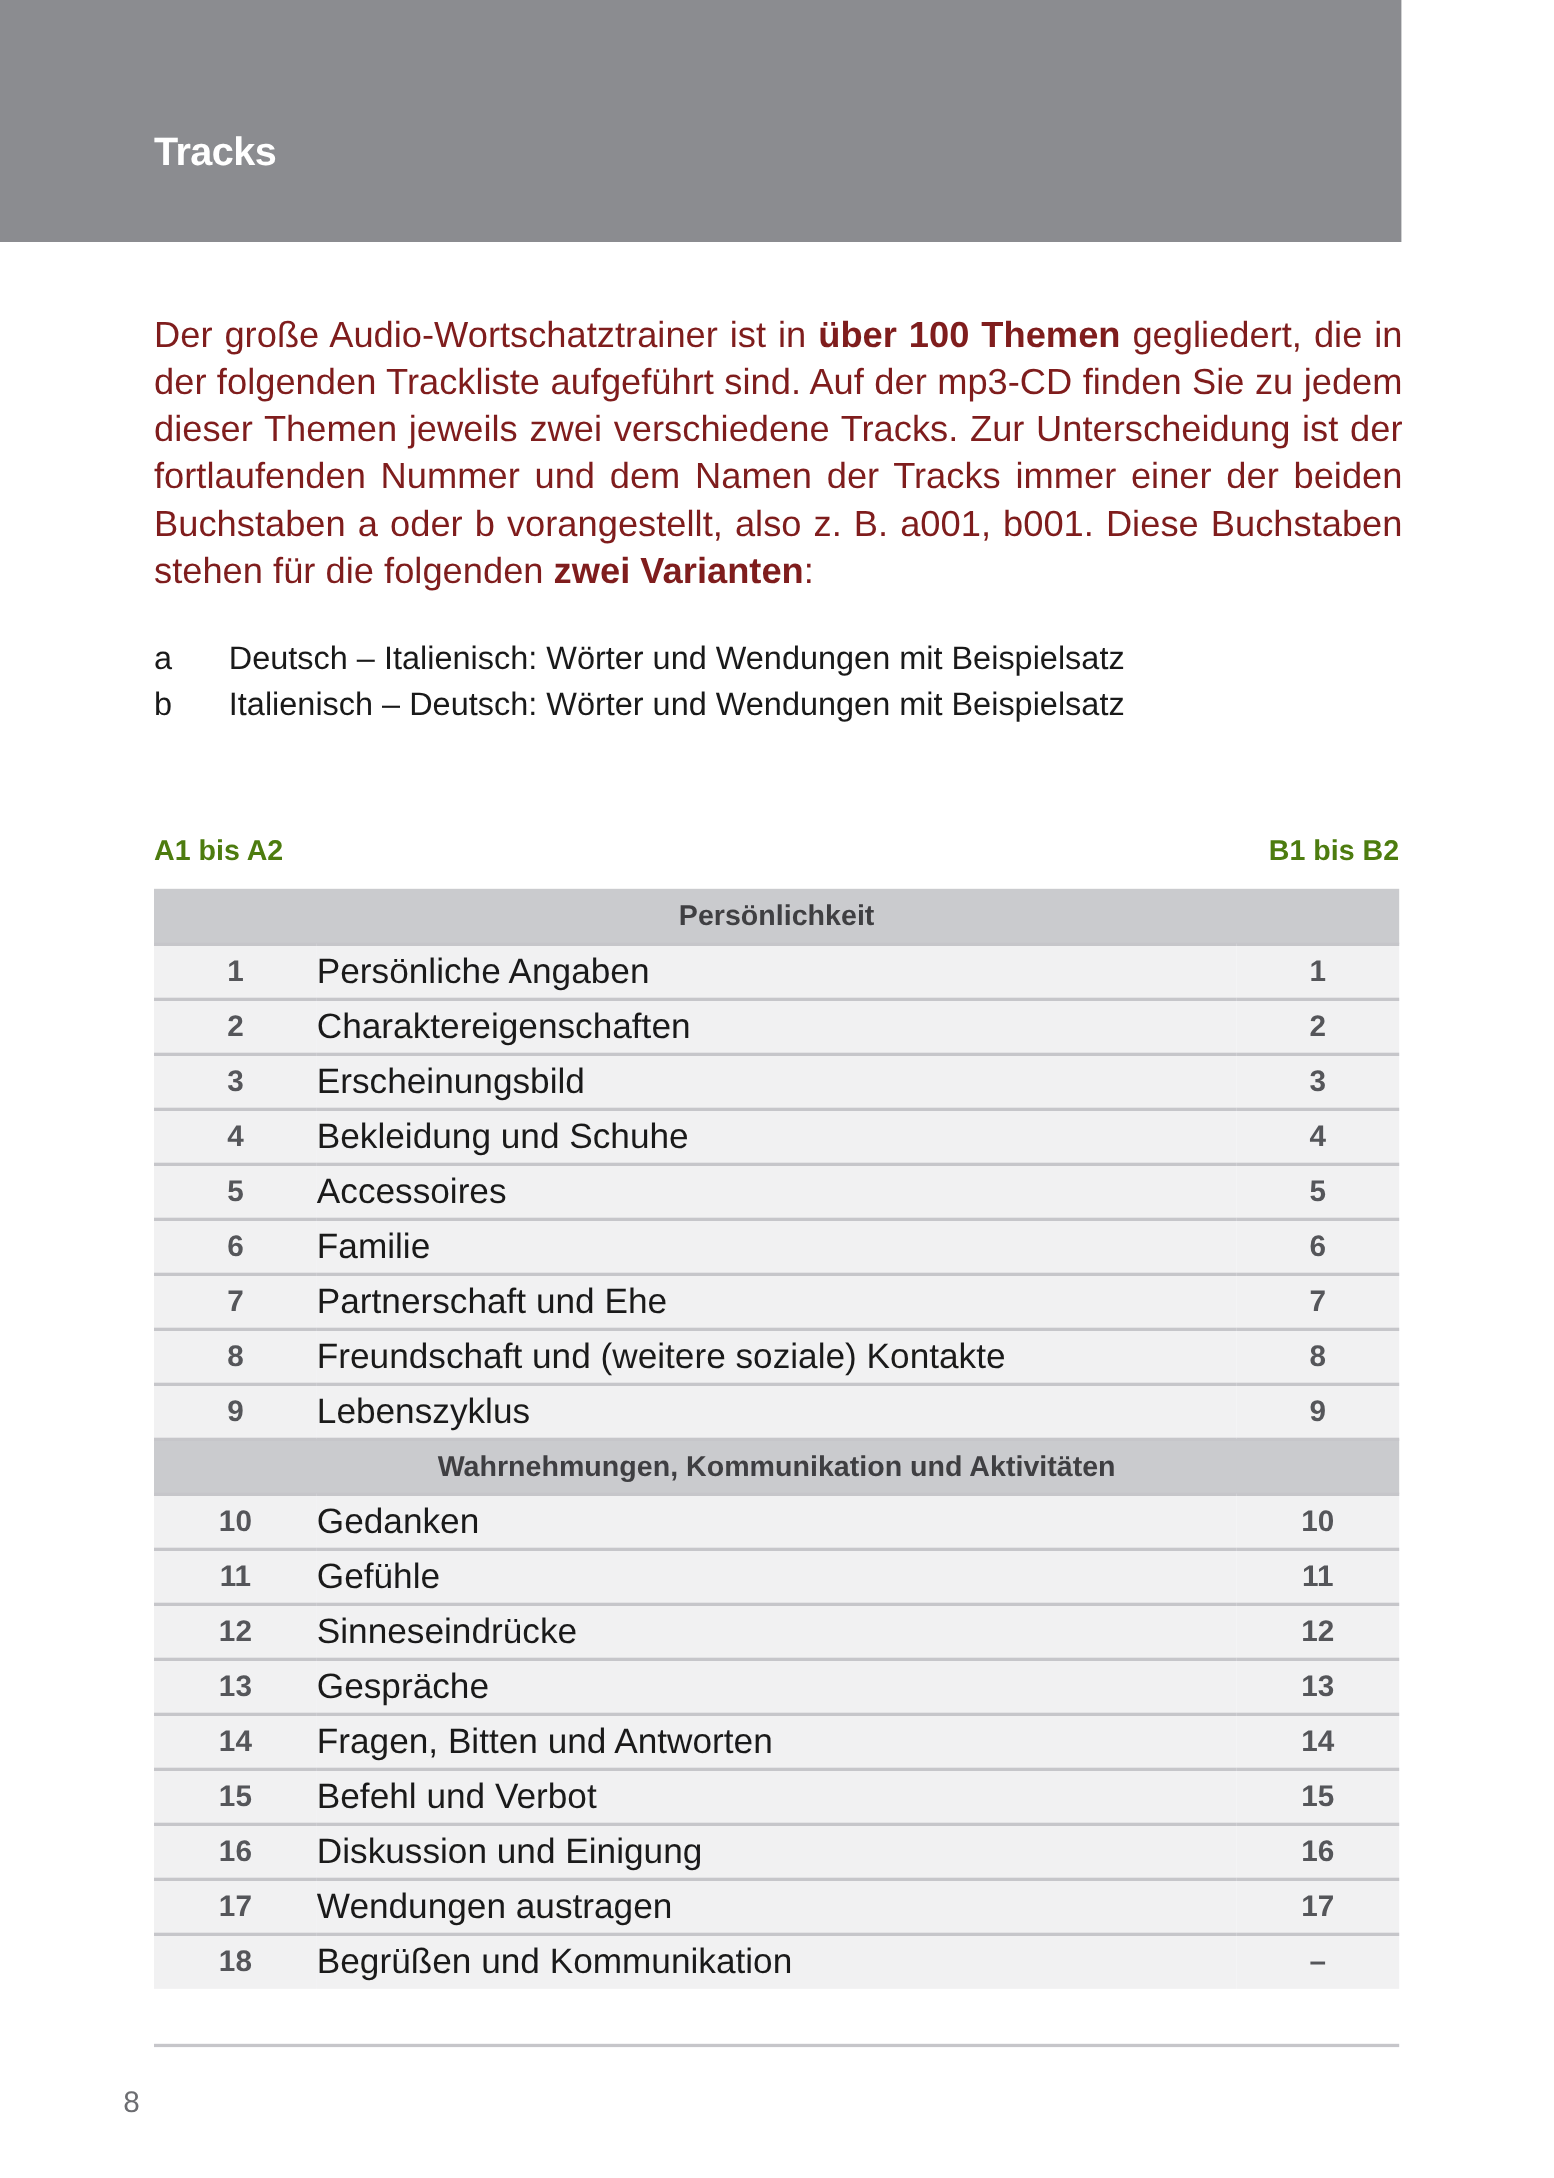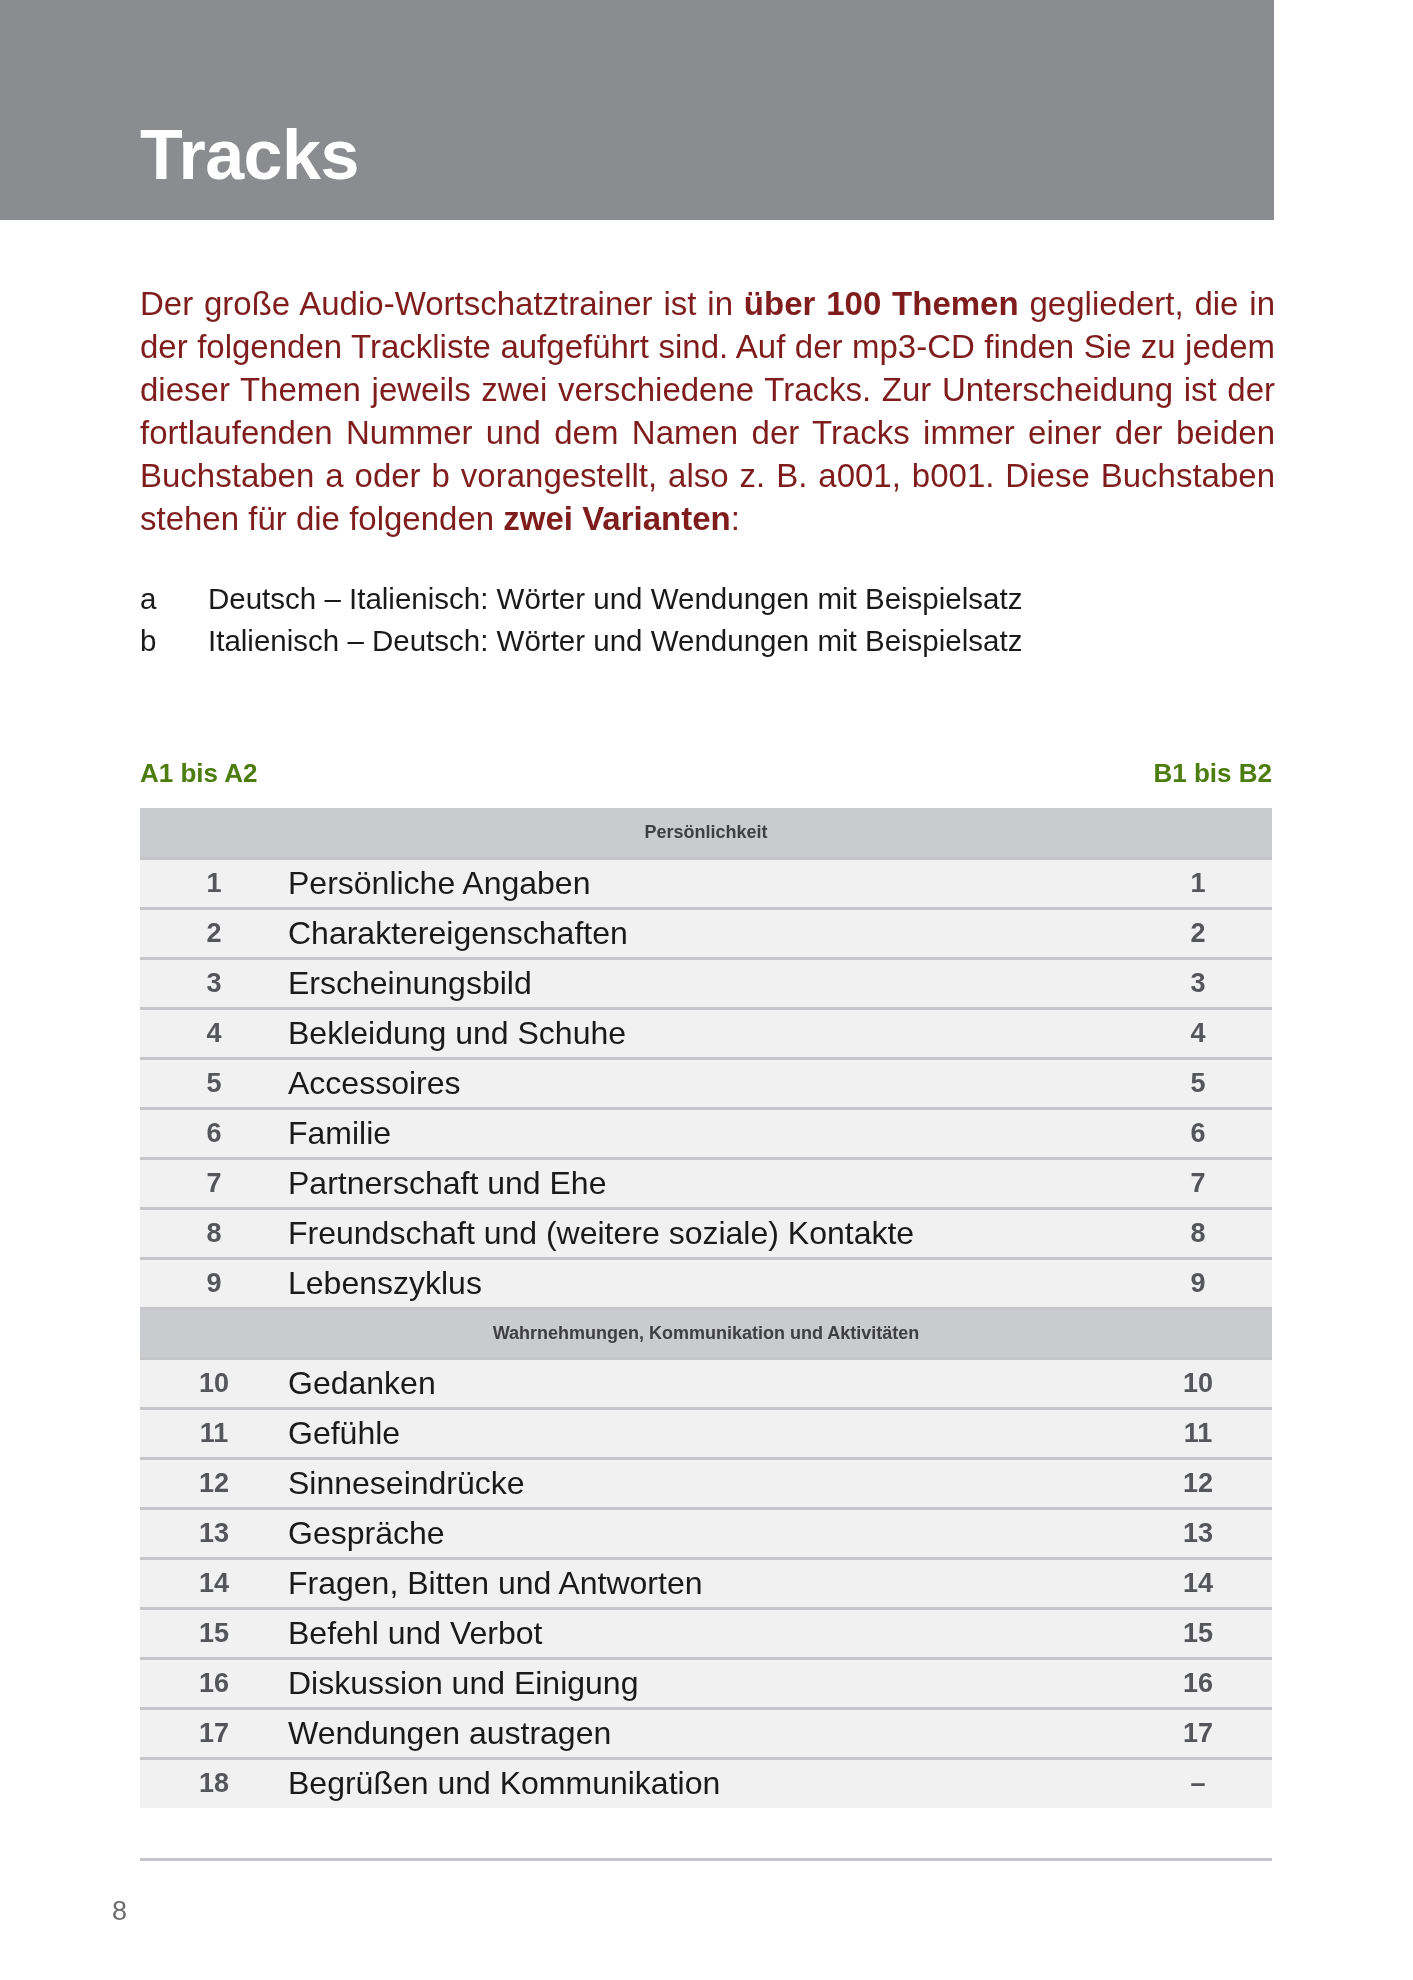--- a/index.html
+++ b/index.html
@@ -23,21 +23,21 @@
     left: 0;
     top: 0;
     width: 1274px;
     height: 220px;
     background: #8b8c90;
   }
   #page-title {
     position: absolute;
     left: 140px;
     top: 120px;
-    font-size: 70px;
+    font-size: 36px;
     font-weight: bold;
     color: #ffffff;
     letter-spacing: -0.5px;
     line-height: 1;
   }
 
   
   #intro-block {
     position: absolute;
     left: 140px;
@@ -122,21 +122,21 @@
   .cell-num-right {
     width: 148px;
     text-align: center;
     font-size: 27px;
     font-weight: bold;
     color: #55565a;
   }
   .row-section td {
     background: #cacbce;
     text-align: center;
-    font-size: 18px;
+    font-size: 26px;
     font-weight: bold;
     color: #3f3f42;
     height: 50px;
   }
   #table-bottom-rule {
     position: absolute;
     left: 140px;
     width: 1132px;
     height: 3px;
     background: #c6c6ca;

